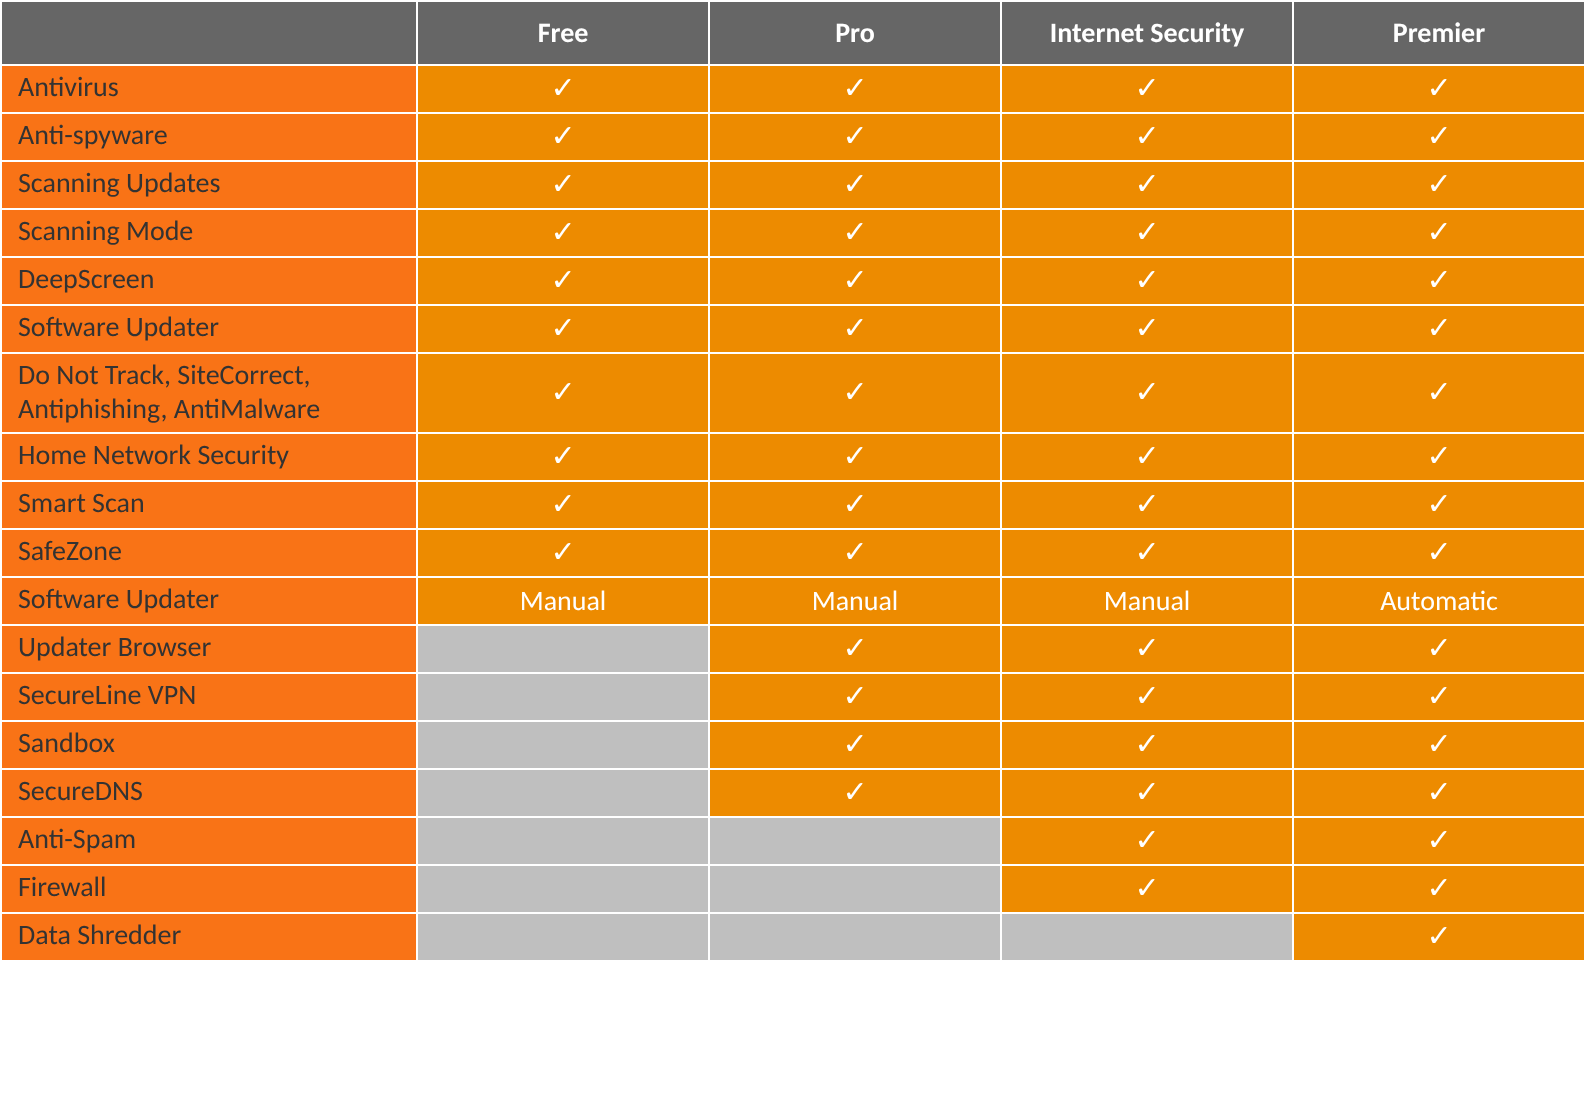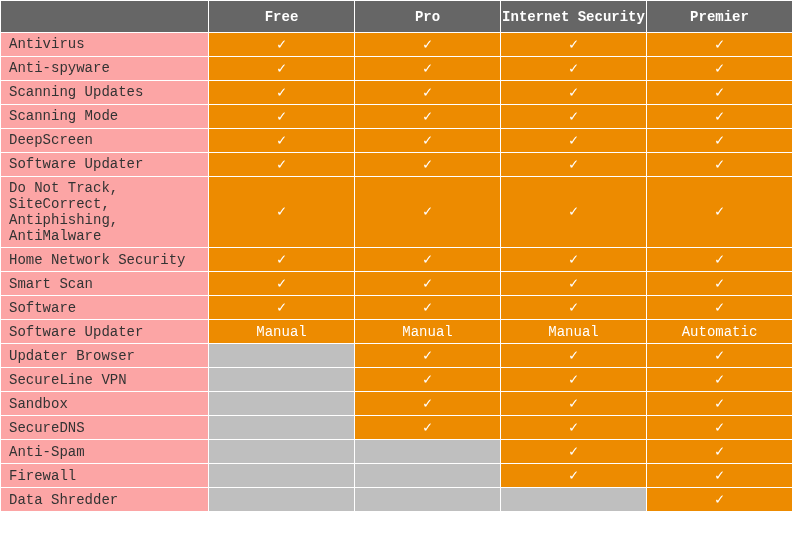--- a/index.html
+++ b/index.html
@@ -7,42 +7,41 @@
   body {
     font-family: Calibri, "Segoe UI", Arial, sans-serif;
     font-size: 14px;
     color: #333;
     width: 792px;
   }
   table {
     border-collapse: collapse;
     width: 792px;
     table-layout: fixed;
-    font-family: Liberation Mono, monospace;
   }
   th, td {
     border: 1px solid #fff;
     padding: 0;
     height: 24px;
     vertical-align: middle;
   }
   thead th {
     background: #666666;
     color: #fff;
     font-weight: bold;
     text-align: center;
     height: 32px;
   }
   thead th.corner {
     background: #666666;
   }
   col.feature { width: 208px; }
   col.plan    { width: 146px; }
   td.feature {
-    background: #fca5a5;
+    background: #f97316;
     color: #333;
     text-align: left;
     padding: 3px 6px 3px 8px;
     line-height: 1.15;
   }
   td.feature.wrap { height: 40px; }
   td.cell {
     text-align: center;
     color: #fff;
     font-size: 14px;
@@ -133,21 +132,21 @@
         <td class="cell on"><span class="check">✓</span></td>
       </tr>
       <tr>
         <td class="feature">Smart Scan</td>
         <td class="cell on"><span class="check">✓</span></td>
         <td class="cell on"><span class="check">✓</span></td>
         <td class="cell on"><span class="check">✓</span></td>
         <td class="cell on"><span class="check">✓</span></td>
       </tr>
       <tr>
-        <td class="feature">Software</td>
+        <td class="feature">SafeZone</td>
         <td class="cell on"><span class="check">✓</span></td>
         <td class="cell on"><span class="check">✓</span></td>
         <td class="cell on"><span class="check">✓</span></td>
         <td class="cell on"><span class="check">✓</span></td>
       </tr>
       <tr>
         <td class="feature">Software Updater</td>
         <td class="cell on">Manual</td>
         <td class="cell on">Manual</td>
         <td class="cell on">Manual</td>

